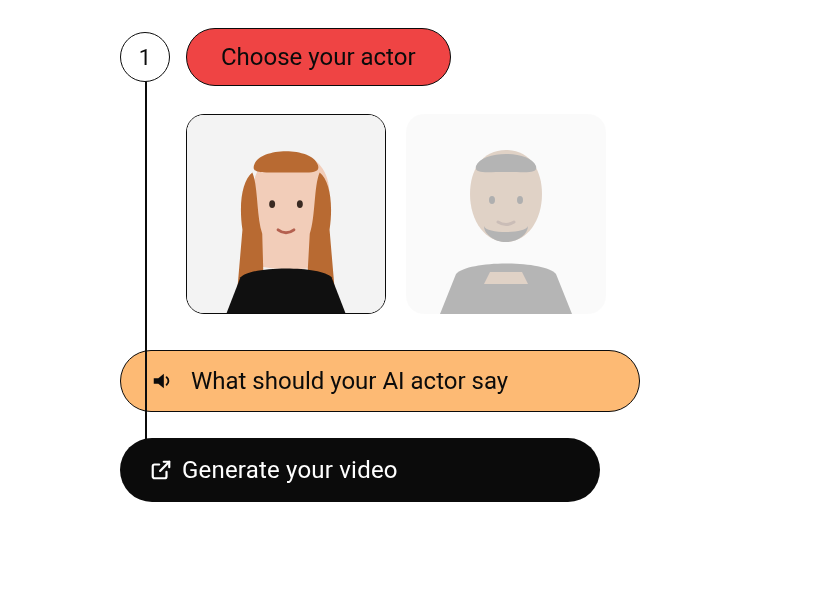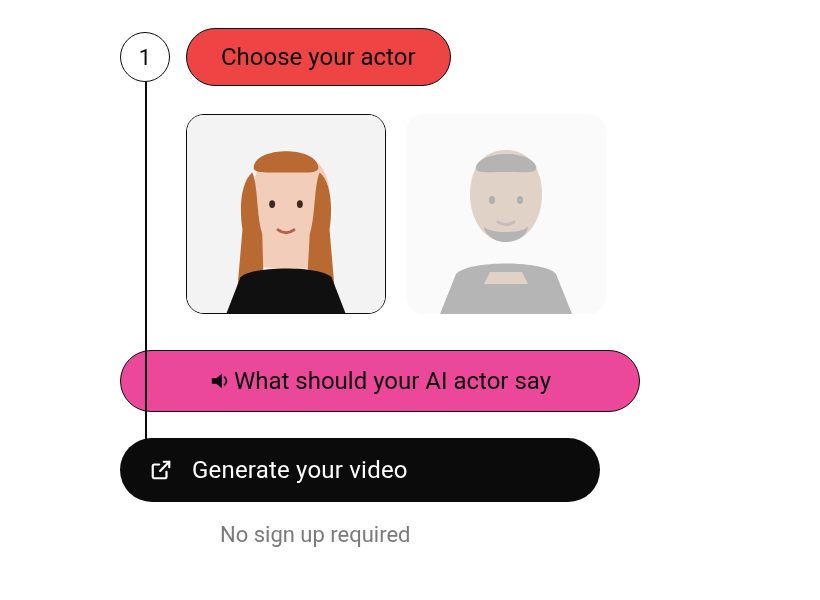--- a/index.html
+++ b/index.html
@@ -68,37 +68,36 @@
     .actor-card.selected {
       border: 1.5px solid #0b0b0b;
     }
     .actor-card.unselected {
       opacity: 0.35;
     }
     .avatar-svg { width: 100%; height: 100%; display: block; }
     .prompt-pill {
       display: flex;
       align-items: center;
-      gap: 3px;
+      gap: 18px;
       border: 1.5px solid #0b0b0b;
       border-radius: 999px;
       padding: 16px 30px;
       margin-top: 36px;
-      background: #ec4899;
+      background: #fdba74;
       width: 520px;
-      justify-content: center;
     }
     .prompt-pill .text {
       font-size: 24px;
       color: #0b0b0b;
     }
     .generate-pill {
       display: flex;
       align-items: center;
-      gap: 20px;
+      gap: 10px;
       background: #0b0b0b;
       color: #fff;
       border-radius: 999px;
       padding: 18px 30px;
       margin-top: 26px;
       width: 480px;
       cursor: pointer;
     }
     .generate-pill .text {
       font-size: 24px;
@@ -170,14 +169,13 @@
     <span class="icon">
       <svg width="22" height="22" viewBox="0 0 24 24" fill="none" stroke="#fff" stroke-width="2.4" stroke-linecap="round" stroke-linejoin="round">
         <path d="M15 3 h6 v6"></path>
         <path d="M21 3 L11 13"></path>
         <path d="M18 14 v5 a2 2 0 0 1 -2 2 H5 a2 2 0 0 1 -2 -2 V8 a2 2 0 0 1 2 -2 h5"></path>
       </svg>
     </span>
     <span class="text">Generate your video</span>
   </div>
 
-  <div class="caption">No sign up required</div>
 </div>
 
 </body></html>

